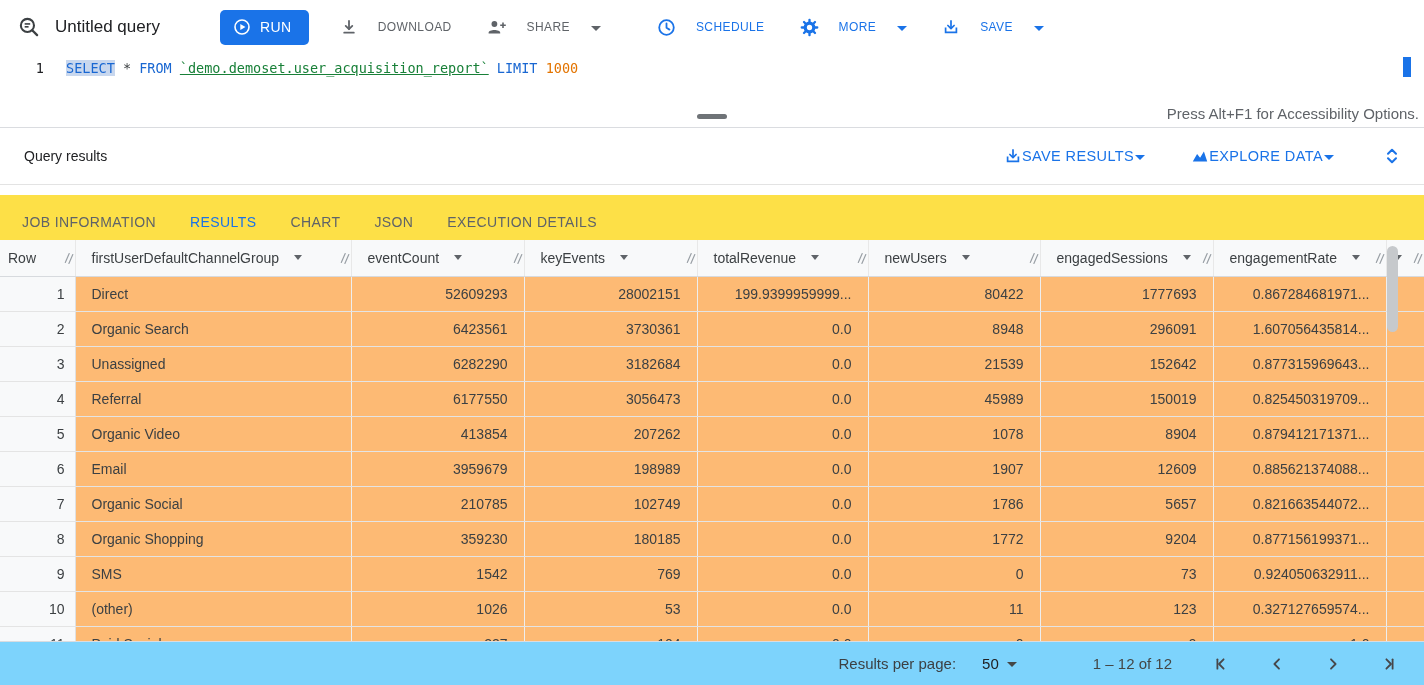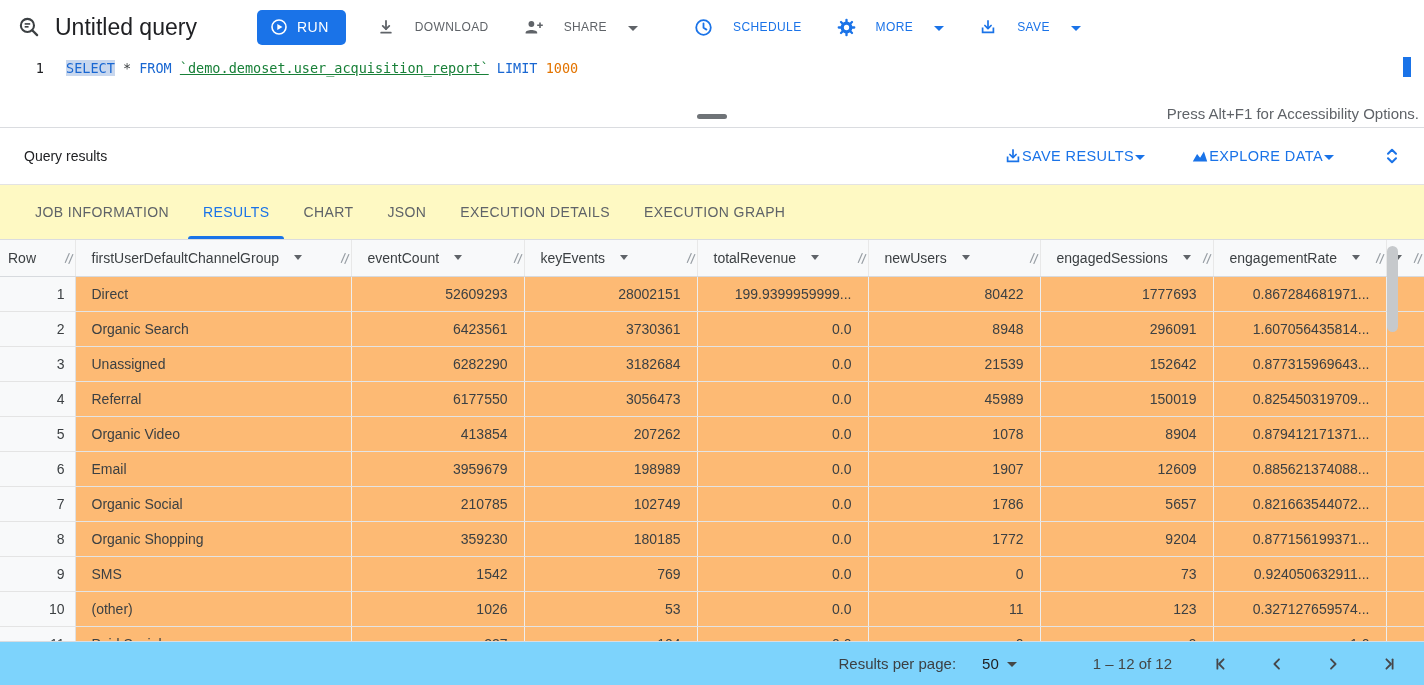--- a/index.html
+++ b/index.html
@@ -4,21 +4,21 @@
 <style>
   *{box-sizing:border-box;margin:0;padding:0}
   html,body{width:1424px;height:685px;background:#fff;overflow:hidden}
   body{font-family:"Liberation Sans",sans-serif;color:#202124}
   .app{position:relative;width:1424px;height:685px;background:#fff}
   svg{display:block}
   button{font-family:inherit}
 
   
   .toolbar{position:absolute;top:0;left:0;width:100%;height:54px;display:flex;align-items:center;padding:0 16px 0 18px;background:#fff}
-  .q-title{font-size:23px;margin:0 60px 0 14px;white-space:nowrap;color:#202124}
+  .q-title{font-size:17px;margin:0 60px 0 14px;white-space:nowrap;color:#202124}
   .run-btn{display:inline-flex;align-items:center;gap:9px;background:#1a73e8;color:#fff;border:none;border-radius:5px;height:35px;padding:0 17px 0 13px;font-size:14px;font-weight:500;letter-spacing:.5px;cursor:pointer}
   .tb-btn{display:inline-flex;align-items:center;gap:20px;background:none;border:none;height:36px;padding:0 4px;font-size:12px;font-weight:500;letter-spacing:.4px;cursor:pointer;white-space:nowrap;margin-left:27px}
   .tb-btn.gray{color:#5f6368}
   .tb-btn.blue{color:#1a73e8}
   .tb-btn.sched{margin-left:48px}
   .dd{width:0;height:0;border-left:5px solid transparent;border-right:5px solid transparent;border-top:5.5px solid currentColor;display:inline-block;margin-left:1px;margin-top:2px}
 
   
   .editor{position:absolute;top:54px;left:0;width:100%;height:47px;font-family:"DejaVu Sans Mono",monospace;font-size:13.5px;line-height:20px;background:#fff}
   .gutter{position:absolute;left:0;top:4px;width:44px;text-align:right;color:#202124}
@@ -35,21 +35,21 @@
   .grip{width:30px;height:5px;background:#6f7377;border-radius:2.5px}
 
   
   .results-header{position:absolute;top:127px;left:0;width:100%;height:58px;border-top:1px solid #dadce0;border-bottom:1px solid #e3e3e3;display:flex;align-items:center;padding:0 22px 0 24px;background:#fff}
   .rh-title{font-size:14px;font-weight:400;color:#202124}
   .rh-right{margin-left:auto;display:flex;align-items:center}
   .rh-btn{display:inline-flex;align-items:center;color:#1a73e8;background:none;border:none;font-size:14.5px;font-weight:500;letter-spacing:.4px;cursor:pointer;height:36px;padding:0 6px;margin-left:34px}
   .unfold-btn{background:none;border:none;cursor:pointer;margin-left:42px;display:flex}
 
   
-  .tabbar{position:absolute;top:185px;left:0;width:100%;height:55px;display:flex;padding:0 18px;border-bottom:1px solid #dadce0;background:#fef9c3}
+  .tabbar{position:absolute;top:195px;left:0;width:100%;height:55px;display:flex;padding:0 5px;border-bottom:1px solid #dadce0;background:#fde047}
   .tab{display:flex;align-items:center;padding:0 17px;font-size:14px;font-weight:500;letter-spacing:.4px;color:#5f6368;cursor:pointer;position:relative;white-space:nowrap}
   .tab.active{color:#1a73e8}
   .tab.active::after{content:"";position:absolute;left:2px;right:2px;bottom:0;height:3px;background:#1a73e8;border-radius:3px 3px 0 0}
 
   
   .grid{position:absolute;top:240px;left:0;width:100%;height:401px;overflow:hidden;background:#fdba74}
   table{border-collapse:collapse;table-layout:fixed;width:1424px}
   thead th{height:36px;background:#f8f9fa;border-bottom:1px solid #d7dade;border-right:1px solid #e8e8e8;font-weight:500;font-size:14px;color:#3c4043;text-align:left;position:relative;padding:0}
   thead th:last-child{border-right:none}
   .hwrap{display:flex;align-items:center;height:100%;padding-left:16px}
@@ -211,21 +211,20 @@
       </button>
     </div>
   </div>
 
   <div class="tabbar">
       <div class="tab">JOB INFORMATION</div>
       <div class="tab active">RESULTS</div>
       <div class="tab">CHART</div>
       <div class="tab">JSON</div>
       <div class="tab">EXECUTION DETAILS</div>
-      <div class="tab">EXECUTION GRAPH</div>
     </div>
 
   <div class="grid">
     <table>
         <colgroup>
           <col style="width: 75px;">
           <col style="width: 276px;">
           <col style="width: 173px;">
           <col style="width: 173px;">
           <col style="width: 171px;">

